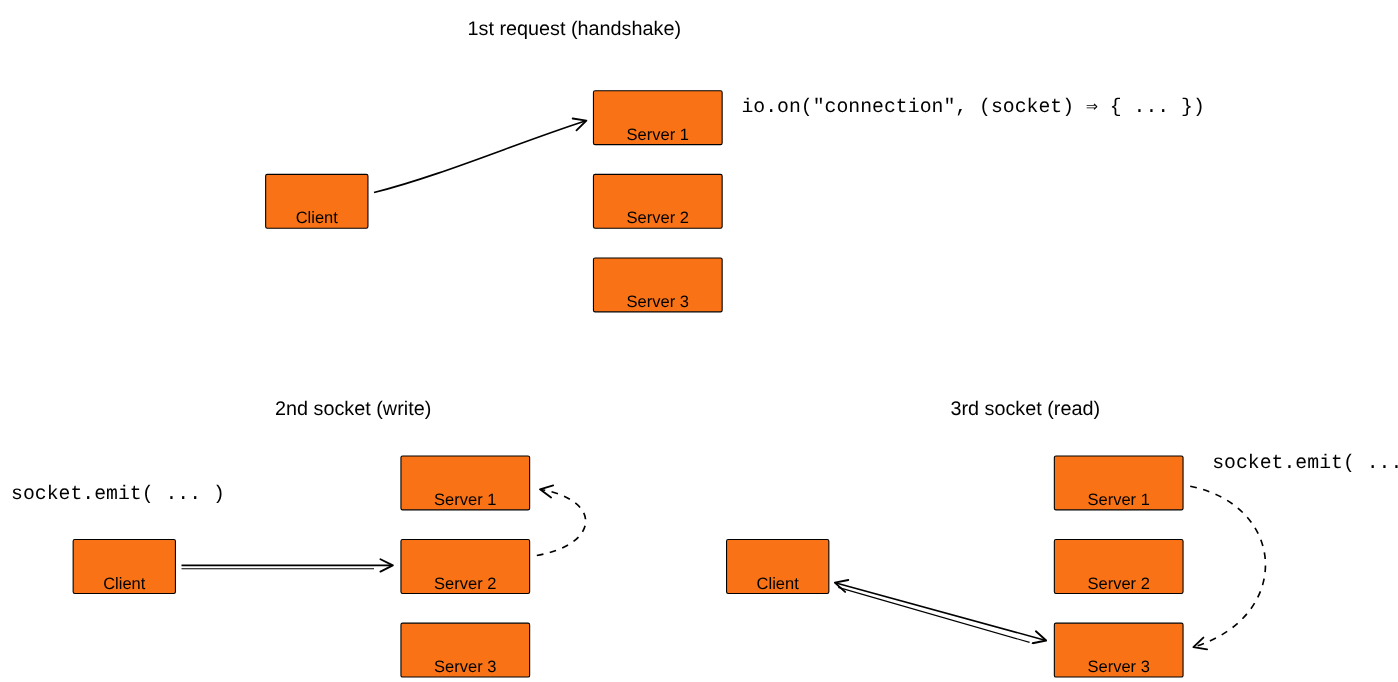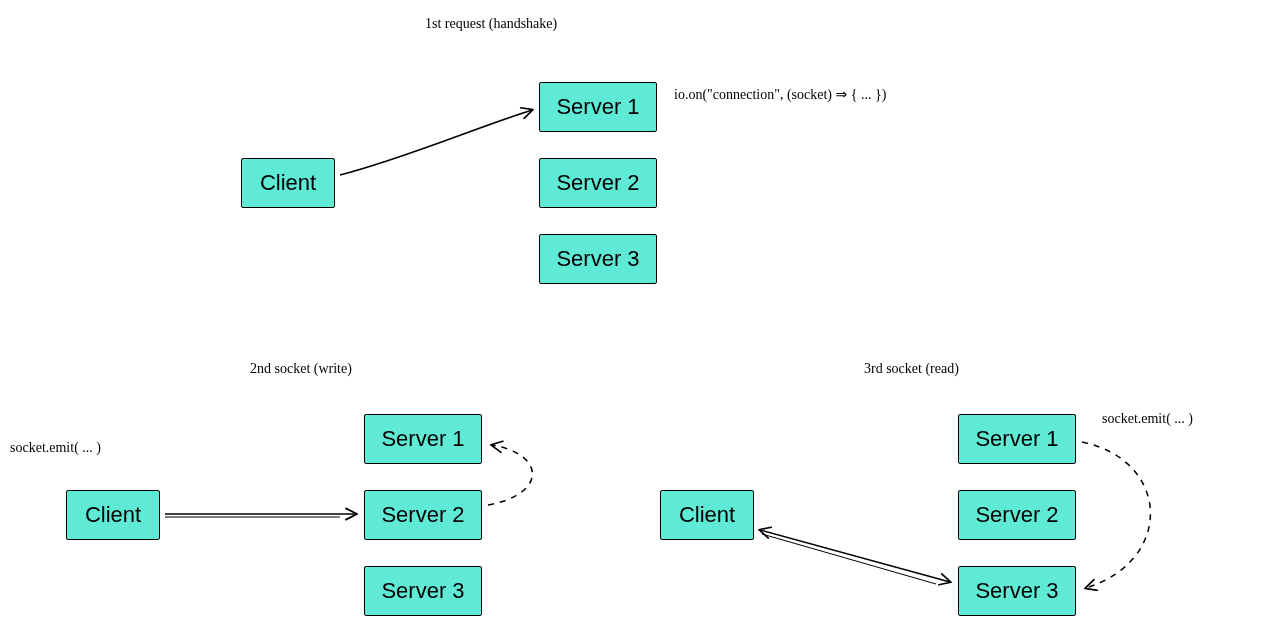--- a/index.html
+++ b/index.html
@@ -15,32 +15,31 @@
     font-family: "Courier New", Courier, monospace;
     font-size: 16px;
     white-space: nowrap;
   }
   .hand {
     font-family: "Comic Sans MS", "Segoe Script", "Bradley Hand", cursive, sans-serif;
   }
   .box {
     position: absolute;
     border: 1.5px solid #000;
-    background: #5eead4;
+    background: #f97316;
     display: flex;
-    align-items: center;
+    align-items: flex-end;
     justify-content: center;
-    font-size: 22px;
+    font-size: 15px;
     border-radius: 2px;
   }
   .label {
     position: absolute;
-    font-size: 14px;
+    font-size: 18px;
     white-space: nowrap;
-    font-family: Liberation Serif, serif;
   }
   svg.overlay {
     position: absolute;
     left: 0;
     top: 0;
     width: 1271px;
     height: 620px;
     pointer-events: none;
   }
 </style>

